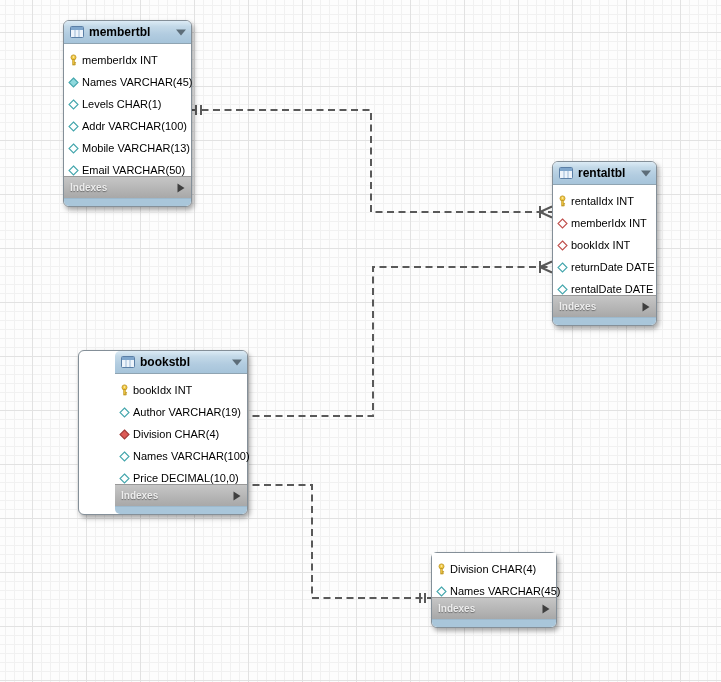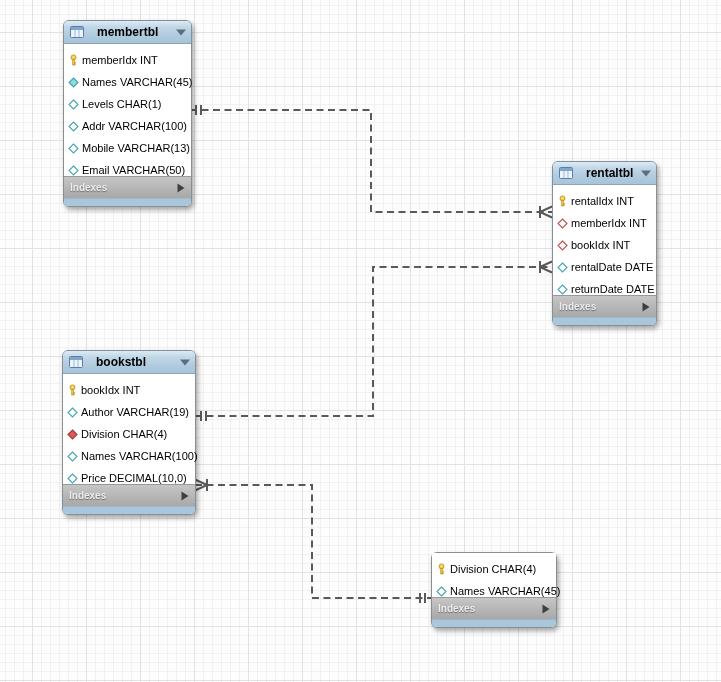--- a/index.html
+++ b/index.html
@@ -34,21 +34,21 @@
     padding:0 5px 0 6px;
     background:linear-gradient(#dcebf5 0%,#c3d9e8 25%,#b2cce0 60%,#a6c4da 100%);
     border-top-left-radius:5px;border-top-right-radius:5px;
     border-bottom:1px solid #8fa4b2;
     cursor:move;
   }
   .tbl-icon{display:flex;margin-right:5px;}
   .tbl-title{
     flex:1;
     font-size:12px;font-weight:bold;color:#000;
-    white-space:nowrap;overflow:hidden;margin-left:8px;
+    white-space:nowrap;overflow:hidden;
   }
   .tbl-caret{display:flex;margin-left:4px;}
   .tbl-body{background:#ffffff;}
   .tbl-row{
     height:22px;
     display:flex;align-items:flex-end;
     padding-left:4px;
     font-size:11px;color:#000;
     white-space:nowrap;
   }
@@ -230,43 +230,43 @@
             </svg>
           </span>
           <span>bookIdx INT</span>
         </div>
         <div class="tbl-row">
           <span class="col-icon">
             <svg width="11" height="11">
               <polygon points="5.5,1 10,5.5 5.5,10 1,5.5" fill="#ffffff" stroke="#44a6ac" stroke-width="1.1"></polygon>
             </svg>
           </span>
+          <span>returnDate DATE</span>
+        </div>
+        <div class="tbl-row">
+          <span class="col-icon">
+            <svg width="11" height="11">
+              <polygon points="5.5,1 10,5.5 5.5,10 1,5.5" fill="#ffffff" stroke="#44a6ac" stroke-width="1.1"></polygon>
+            </svg>
+          </span>
           <span>rentalDate DATE</span>
-        </div>
-        <div class="tbl-row">
-          <span class="col-icon">
-            <svg width="11" height="11">
-              <polygon points="5.5,1 10,5.5 5.5,10 1,5.5" fill="#ffffff" stroke="#44a6ac" stroke-width="1.1"></polygon>
-            </svg>
-          </span>
-          <span>returnDate DATE</span>
         </div>
       </div>
     <div class="tbl-footer">
       <span class="footer-label">Indexes</span>
       <span class="tbl-arrow">
           <svg width="8" height="10">
             <polygon points="0.5,0.5 7.5,5 0.5,9.5" fill="#3f3f3f"></polygon>
           </svg>
         </span>
     </div>
     <div class="tbl-strip"></div>
   </div>
 
-  <div class="table-widget" style="left: 62px; top: 350px; width: 132px;">
+  <div class="table-widget" style="left: 78px; top: 350px; width: 132px; padding-left: 36px;">
     <div class="tbl-header">
       <span class="tbl-icon">
           <svg width="14" height="12">
             <rect x="0.5" y="0.5" width="13" height="11" rx="1" fill="#eef4fb" stroke="#5b7fa6"></rect>
             <rect x="1" y="1" width="12" height="3" fill="#7fa6cc"></rect>
             <line x1="5" y1="4" x2="5" y2="11" stroke="#9cb9d6" stroke-width="1"></line>
             <line x1="9" y1="4" x2="9" y2="11" stroke="#9cb9d6" stroke-width="1"></line>
           </svg>
         </span>
       <span class="tbl-title">bookstbl</span>

